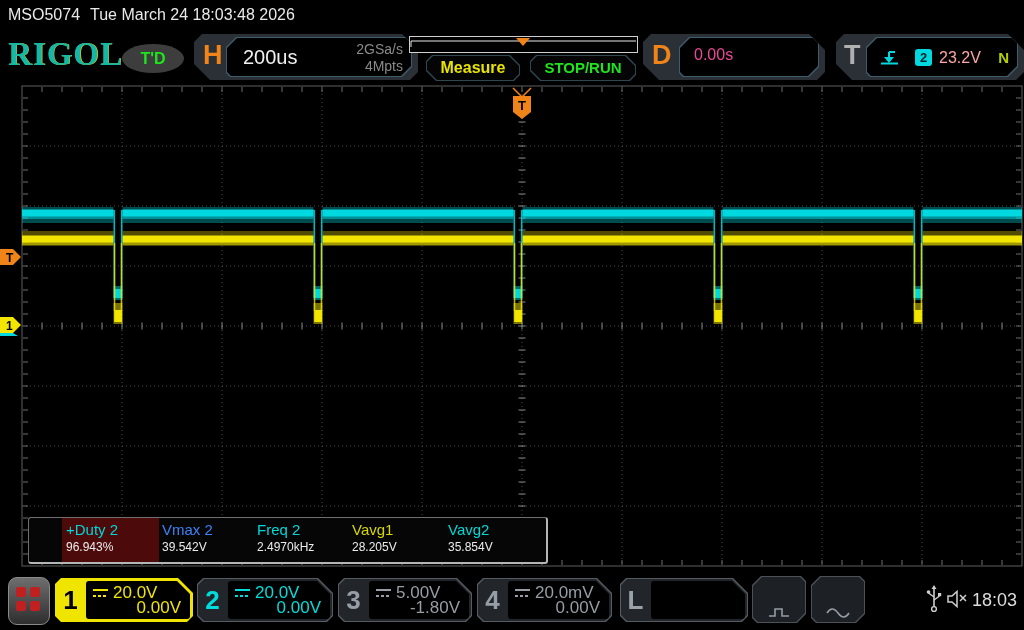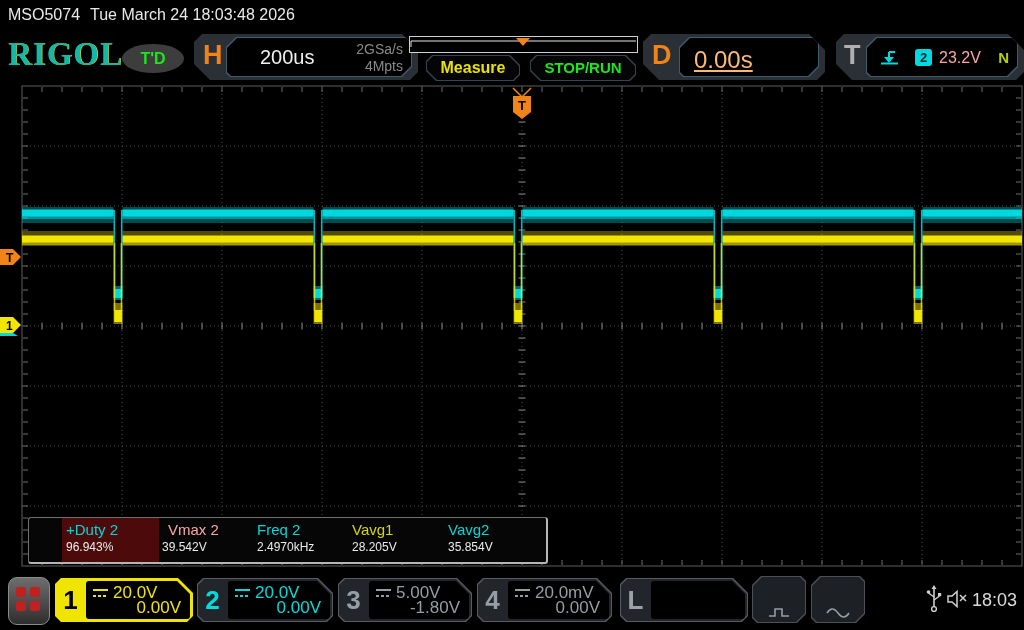--- a/index.html
+++ b/index.html
@@ -25,39 +25,39 @@
   .pletter{position:absolute;top:6px;font-size:27px;font-weight:bold;}
   .inner-frame{position:absolute;background:#3d5d6c;
      clip-path:polygon(10px 0,calc(100% - 4px) 0,100% 4px,100% calc(100% - 10px),
        calc(100% - 10px) 100%,4px 100%,0 calc(100% - 4px),0 10px);}
   .inner-black{position:absolute;inset:1px;background:#000;
      clip-path:polygon(10px 0,calc(100% - 4px) 0,100% 4px,100% calc(100% - 10px),
        calc(100% - 10px) 100%,4px 100%,0 calc(100% - 4px),0 10px);}
 
   #h-panel{left:194px;top:34px;width:224px;height:46px;}
   #h-frame{left:32px;top:3px;width:186px;height:40px;}
-  #timebase{position:absolute;left:16px;top:8px;font-size:20px;color:#f0f0f0;margin-left:17px;}
+  #timebase{position:absolute;left:16px;top:8px;font-size:20px;color:#f0f0f0;}
   #rate{position:absolute;right:8px;top:3px;text-align:right;font-size:14px;color:#8a8a8a;line-height:17px;}
 
   #wavestrip{left:409px;top:36px;width:227px;height:15px;background:#000;border:1px solid #cfcfcf;}
 
   .hbtn{background:#2f4751;
      clip-path:polygon(6px 0,calc(100% - 10px) 0,100% 10px,100% calc(100% - 6px),
        calc(100% - 6px) 100%,10px 100%,0 calc(100% - 10px),0 6px);}
   .hbtn > div{position:absolute;inset:1px;background:#050505;text-align:center;
      clip-path:polygon(6px 0,calc(100% - 10px) 0,100% 10px,100% calc(100% - 6px),
        calc(100% - 6px) 100%,10px 100%,0 calc(100% - 10px),0 6px);}
   #measure-btn{left:426px;top:55px;width:94px;height:26px;}
   #measure-btn > div{color:#e8e300;font-weight:bold;font-size:16px;line-height:24px;}
   #stoprun-btn{left:530px;top:55px;width:106px;height:26px;}
   #stoprun-btn > div{color:#1ee61e;font-weight:bold;font-size:15px;line-height:24px;}
 
   #d-panel{left:643px;top:34px;width:182px;height:46px;}
   #d-frame{left:36px;top:3px;width:140px;height:40px;}
-  #delay{position:absolute;left:14px;top:8px;font-size:24px;color:#fdba74;text-decoration:underline;}
+  #delay{position:absolute;left:14px;top:8px;font-size:16px;color:#ec4899;}
 
   #t-panel{left:836px;top:34px;width:188px;height:46px;}
   #t-frame{left:30px;top:3px;width:152px;height:40px;}
   #trig-src{position:absolute;left:48px;top:11px;width:17px;height:17px;background:#00d9e0;
             border-radius:3px;color:#00242a;font-weight:bold;font-size:13px;text-align:center;line-height:17px;}
   #trig-level{position:absolute;left:72px;top:11px;font-size:16px;color:#fca5a5;}
   #trig-mode{position:absolute;right:8px;top:11px;font-size:15px;font-weight:bold;color:#b5d000;}
 
   
   #meas-panel{left:28px;top:517px;width:517px;height:44px;background:#060606;
@@ -538,21 +538,21 @@
   </div>
 
   <div id="meas-panel" class="abs">
     <div id="meas-hl"></div>
     <div id="meas-cols" style="position:absolute;inset:0;">
         <div class="meas-col" style="left: 37px;">
           <div class="meas-label" style="color: rgb(0, 215, 215);">+Duty 2</div>
           <div class="meas-value">96.943%</div>
         </div>
         <div class="meas-col" style="left: 133px;">
-          <div class="meas-label" style="color: #fca5a5; margin-left: 6px;">Vmax 2</div>
+          <div class="meas-label" style="color: #3b82f6;">Vmax 2</div>
           <div class="meas-value">39.542V</div>
         </div>
         <div class="meas-col" style="left: 228px;">
           <div class="meas-label" style="color: rgb(0, 215, 215);">Freq 2</div>
           <div class="meas-value">2.4970kHz</div>
         </div>
         <div class="meas-col" style="left: 323px;">
           <div class="meas-label" style="color: rgb(214, 214, 0);">Vavg1</div>
           <div class="meas-value">28.205V</div>
         </div>

